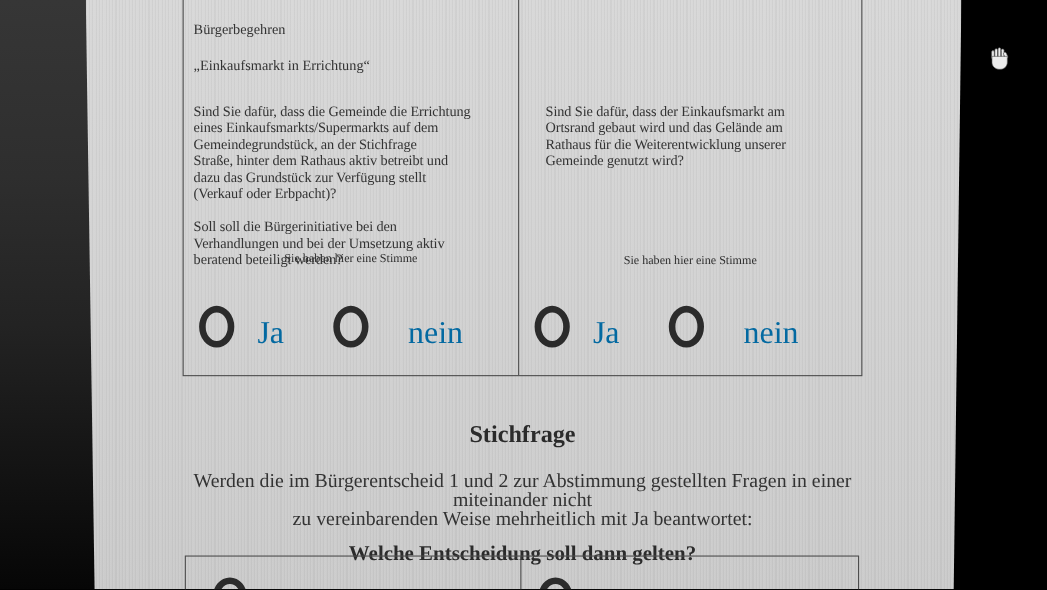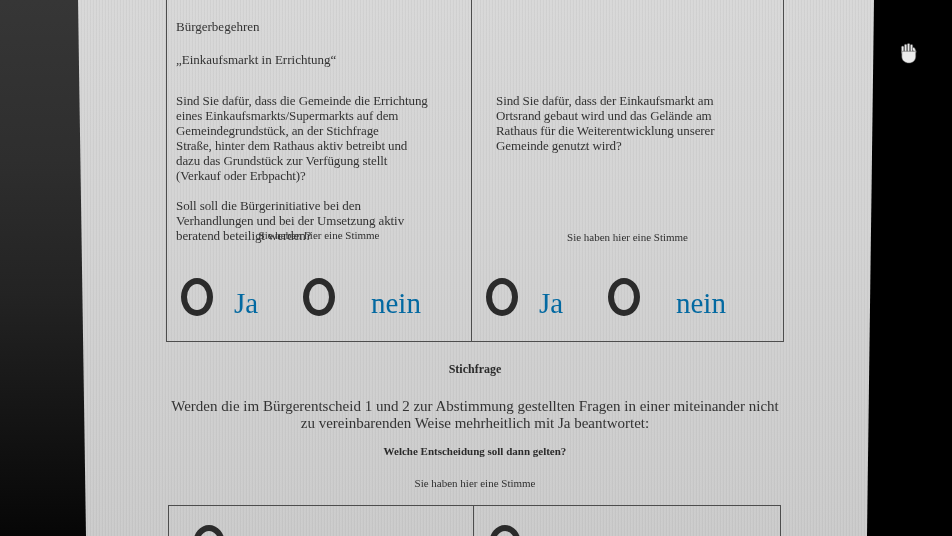--- a/index.html
+++ b/index.html
@@ -35,23 +35,23 @@
   .circle{
     position:absolute;box-sizing:border-box;width:32px;height:38px;
     border:6px solid #2b2b2b;border-radius:50%;
   }
   .opt{position:absolute;top:9px;font-size:29px;color:#0369a1;}
   .pos-c1{left:14px;top:0;}
   .pos-ja{left:67px;}
   .pos-c2{left:136px;top:0;}
   .pos-nein{left:204px;}
   .stich{position:absolute;left:166px;top:362px;width:618px;text-align:center;color:#2b2b2b;}
-  .stich-head{font-size:12px;font-weight:bold;}
-  .stich-body{margin-top:21px;font-size:15px;line-height:17px;white-space:pre-line;color:#333;}
-  .stich-question{margin-top:13px;font-size:11px;font-weight:bold;}
+  .stich-head{font-size:22px;font-weight:bold;margin-top:20px;}
+  .stich-body{margin-top:21px;font-size:18px;line-height:17px;white-space:pre-line;color:#333;}
+  .stich-question{margin-top:13px;font-size:19px;font-weight:bold;}
   .stich-note{margin-top:20px;font-size:11px;color:#2f2f2f;}
   .bottombox{
     position:absolute;left:168px;top:505px;width:613px;height:64px;
     border:1px solid #4d4d4d;display:flex;box-sizing:border-box;
   }
   .bcell{position:relative;box-sizing:border-box;}
   .bcell-l{width:305px;border-right:1px solid #4d4d4d;}
   .bcell-r{flex:1;}
   .bcell .circle{top:19px;}
   .bcell-l .circle{left:24px;}

